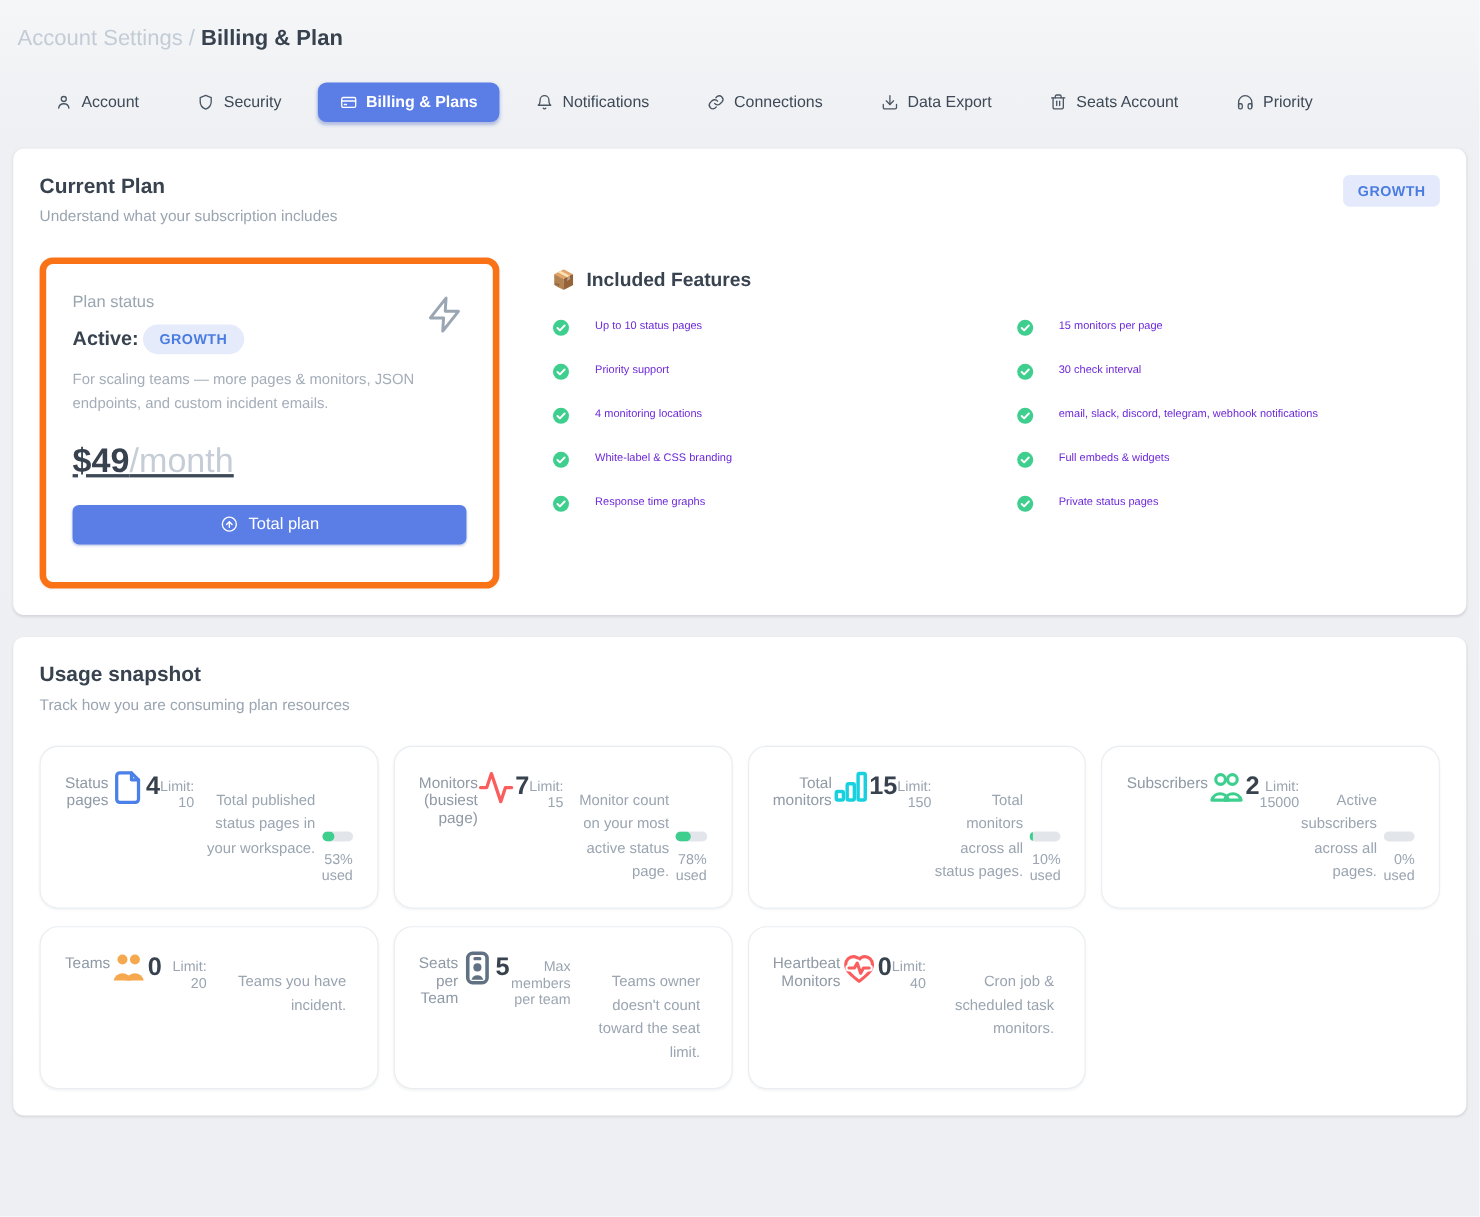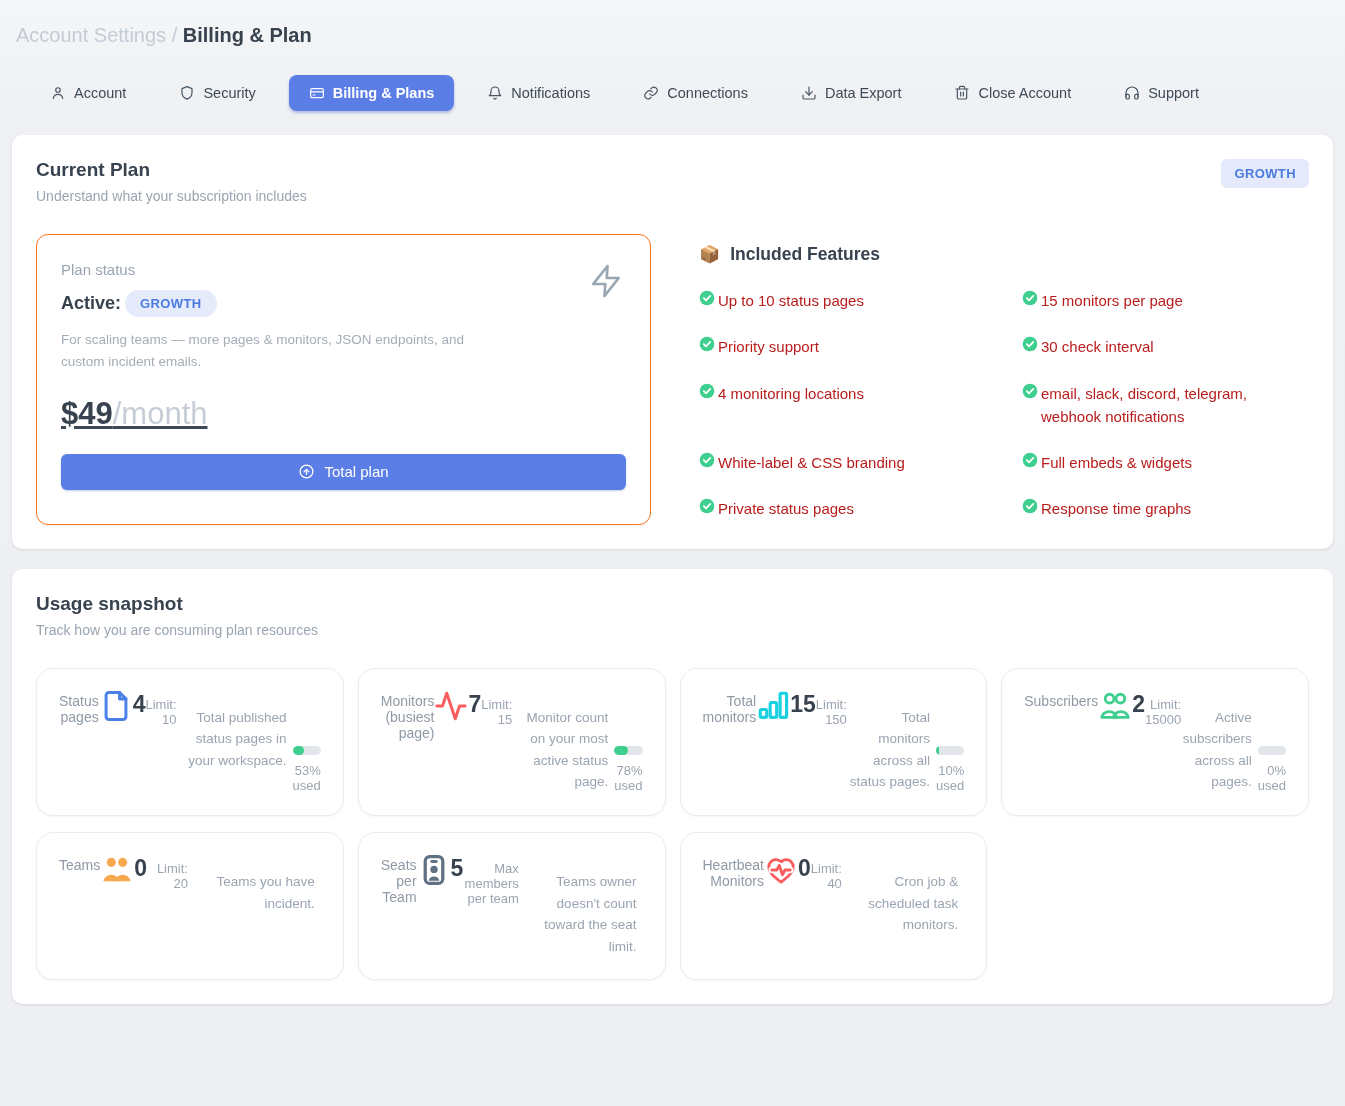--- a/index.html
+++ b/index.html
@@ -40,22 +40,22 @@
   .p-title { font-size:19px; font-weight:600; color:#38434f; }
   .p-sub { font-size:14px; color:#9aa5b1; margin-top:7px; }
   .plan-badge {
     background:#e4eafb; color:#4a7ce0; font-size:13px; font-weight:600;
     letter-spacing:.4px; padding:7px 13px; border-radius:6px;
   }
 
   
   .plan-grid { display:flex; gap:48px; margin-top:30px; }
   .plan-card {
-    width:615px; flex-shrink:0; position:relative;
-    border:1px solid #f97316; border-radius:12px; padding:26px 24px 34px;
+    width:418px; flex-shrink:0; position:relative;
+    border:6px solid #f97316; border-radius:12px; padding:26px 24px 34px;
     box-shadow:0 1px 2px rgba(20,30,45,.05);
   }
   .plan-card .zap { position:absolute; top:26px; right:26px; }
   .plan-card .zap svg { width:36px; height:40px; stroke:#9aa6b2; stroke-width:1.8; fill:none; stroke-linejoin:round; }
   .ps-label { font-size:15px; color:#9aa5b1; }
   .ps-row { display:flex; align-items:center; gap:4px; margin-top:12px; }
   .ps-active { font-size:18px; font-weight:600; color:#38434f; }
   .ps-pill { background:#e6ebfc; color:#4a7ce0; font-size:13px; font-weight:600; letter-spacing:.4px; padding:6px 15px; border-radius:999px; }
   .ps-desc { margin-top:12px; font-size:13.5px; line-height:1.65; color:#a4adb8; max-width:420px; }
   .price { margin-top:22px; font-size:31px;text-decoration:underline; }
@@ -67,21 +67,21 @@
     font-family:inherit; font-size:15px; padding:9px 0 10px; cursor:pointer;
     box-shadow:0 1px 2px rgba(61,90,190,.3);
   }
   .change-btn svg { width:17px; height:17px; stroke:#fff; stroke-width:1.8; fill:none; stroke-linecap:round; stroke-linejoin:round; }
 
   
   .features { flex:1; padding-top:10px; }
   .feat-title { display:flex; align-items:center; gap:10px; font-size:17.5px; font-weight:700; color:#38434f; }
   .feat-title .emoji { font-size:17px; }
   .feat-grid { display:grid; grid-template-columns:1fr 1fr; column-gap:36px; row-gap:23px; margin-top:24px; }
-  .feat { display:flex; gap:3px; font-size:15px; color:#b91c1c; line-height:1.55; }
+  .feat { display:flex; gap:23px; font-size:10px; color:#6d28d9; line-height:1.55; }
   .feat .check { flex-shrink:0; margin-top:1px; }
   .feat .check svg { width:16px; height:16px; display:block; }
 
   
   .ugrid { display:grid; grid-template-columns:repeat(4,1fr); gap:16px 14px; margin-top:30px; }
   .ucard {
     border:1px solid #e9edf2; border-radius:17px; padding:20px 22px 22px;
     display:flex; flex-direction:row; background:#fff;
     box-shadow:0 1px 2px rgba(20,30,45,.05);
     text-align:right;
@@ -150,28 +150,28 @@
         </svg>
       <span>Data Export</span>
     </button>
     <button class="tab">
       <svg viewBox="0 0 24 24">
           <polyline points="3 6 5 6 21 6"></polyline>
           <path d="M19 6v13a2 2 0 0 1-2 2H7a2 2 0 0 1-2-2V6m3 0V4a2 2 0 0 1 2-2h4a2 2 0 0 1 2 2v2"></path>
           <line x1="10" y1="10.5" x2="10" y2="16.5"></line>
           <line x1="14" y1="10.5" x2="14" y2="16.5"></line>
         </svg>
-      <span>Close Account</span>
+      <span>Seats Account</span>
     </button>
     <button class="tab">
       <svg viewBox="0 0 24 24">
           <path d="M3 18v-6a9 9 0 0 1 18 0v6"></path>
           <path d="M21 19a2 2 0 0 1-2 2h-1a2 2 0 0 1-2-2v-3a2 2 0 0 1 2-2h3zM3 19a2 2 0 0 0 2 2h1a2 2 0 0 0 2-2v-3a2 2 0 0 0-2-2H3z"></path>
         </svg>
-      <span>Support</span>
+      <span>Priority</span>
     </button>
   </div>
 
   <section class="panel">
     <div class="panel-head">
       <div>
         <div class="p-title">Current Plan</div>
         <div class="p-sub">Understand what your subscription includes</div>
       </div>
       <span class="plan-badge">GROWTH</span>
@@ -282,30 +282,30 @@
               </span>
               <span>Full embeds &amp; widgets</span>
             </div>
           <div class="feat">
               <span class="check">
                 <svg viewBox="0 0 18 18">
                   <circle cx="9" cy="9" r="8.2" fill="#3ecf8e"></circle>
                   <polyline points="5.4 9.2 7.9 11.6 12.7 6.6" fill="none" stroke="#fff" stroke-width="2" stroke-linecap="round" stroke-linejoin="round"></polyline>
                 </svg>
               </span>
+              <span>Response time graphs</span>
+            </div>
+          <div class="feat">
+              <span class="check">
+                <svg viewBox="0 0 18 18">
+                  <circle cx="9" cy="9" r="8.2" fill="#3ecf8e"></circle>
+                  <polyline points="5.4 9.2 7.9 11.6 12.7 6.6" fill="none" stroke="#fff" stroke-width="2" stroke-linecap="round" stroke-linejoin="round"></polyline>
+                </svg>
+              </span>
               <span>Private status pages</span>
-            </div>
-          <div class="feat">
-              <span class="check">
-                <svg viewBox="0 0 18 18">
-                  <circle cx="9" cy="9" r="8.2" fill="#3ecf8e"></circle>
-                  <polyline points="5.4 9.2 7.9 11.6 12.7 6.6" fill="none" stroke="#fff" stroke-width="2" stroke-linecap="round" stroke-linejoin="round"></polyline>
-                </svg>
-              </span>
-              <span>Response time graphs</span>
             </div>
         </div>
       </div>
     </div>
   </section>
 
   <section class="panel">
     <div class="p-title">Usage snapshot</div>
     <div class="p-sub">Track how you are consuming plan resources</div>
 

